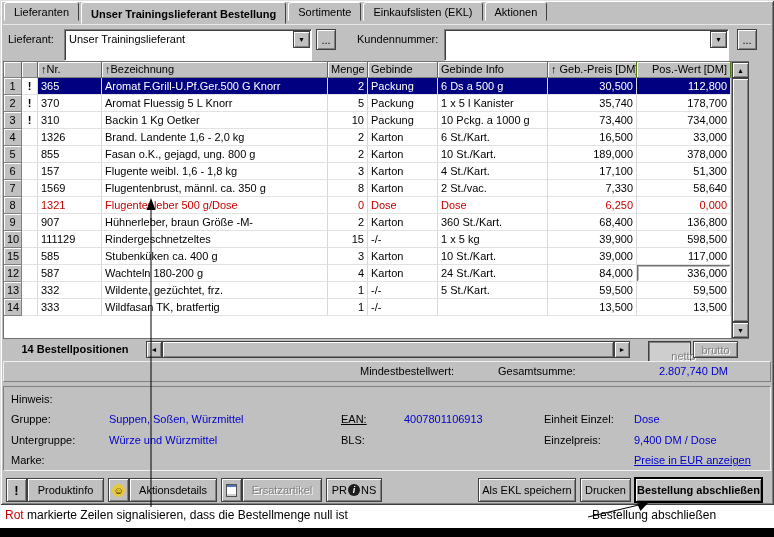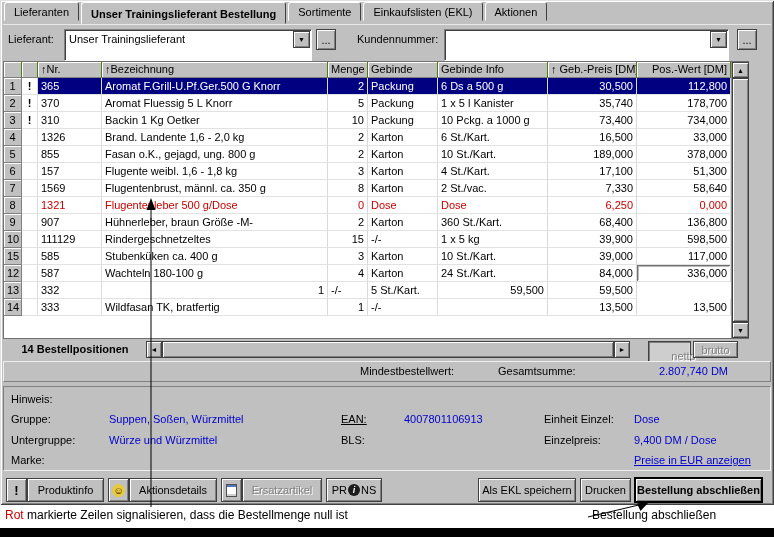--- a/index.html
+++ b/index.html
@@ -287,32 +287,33 @@
     <div class="td dc c-gebinde">Karton</div>
     <div class="td dc c-info">10 St./Kart.</div>
     <div class="td dc c-preis r">39,000</div>
     <div class="td dc c-wert r">117,000</div>
   </div>
 
   <div class="tr">
     <div class="td hcell c-num">12</div>
     <div class="td dc c-alert"></div>
     <div class="td dc c-nr">587</div>
-    <div class="td dc c-bez">Wachteln 180-100 g</div>
+    <div class="td dc c-bez">Wachteln 180-200 g</div>
     <div class="td dc c-menge r">4</div>
     <div class="td dc c-gebinde">Karton</div>
     <div class="td dc c-info">24 St./Kart.</div>
     <div class="td dc c-preis r">84,000</div>
     <div class="td dc c-wert r cell-focus">336,000</div>
   </div>
 
   <div class="tr">
     <div class="td hcell c-num">13</div>
     <div class="td dc c-alert"></div>
     <div class="td dc c-nr">332</div>
+    <div class="td dc c-bez">Wildente, gezüchtet, frz.</div>
     <div class="td dc c-menge r">1</div>
     <div class="td dc c-gebinde">-/-</div>
     <div class="td dc c-info">5 St./Kart.</div>
     <div class="td dc c-preis r">59,500</div>
     <div class="td dc c-wert r">59,500</div>
   </div>
 
   <div class="tr">
     <div class="td hcell c-num">14</div>
     <div class="td dc c-alert"></div>

